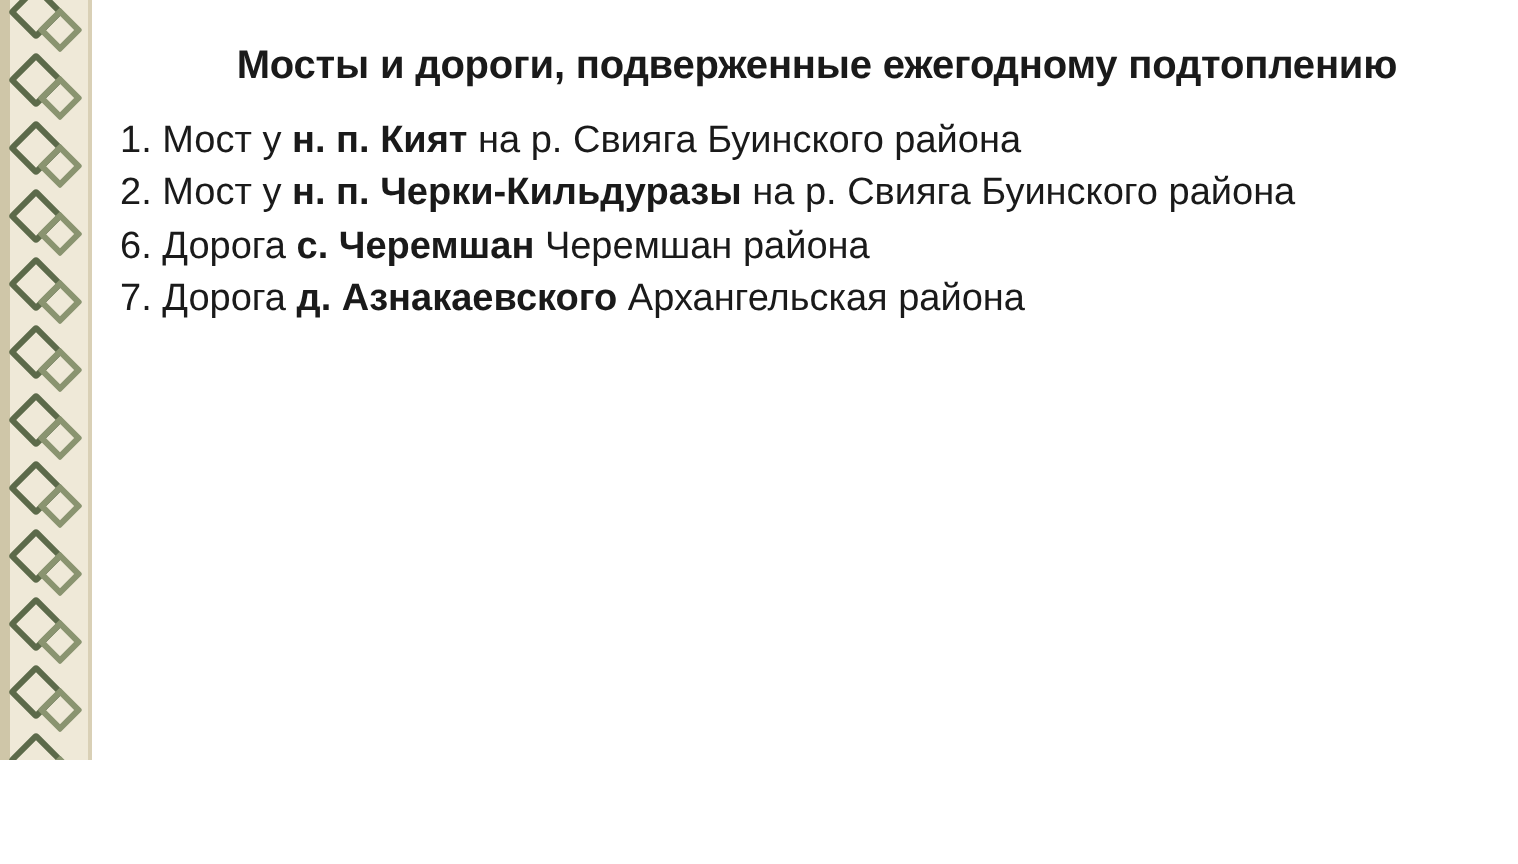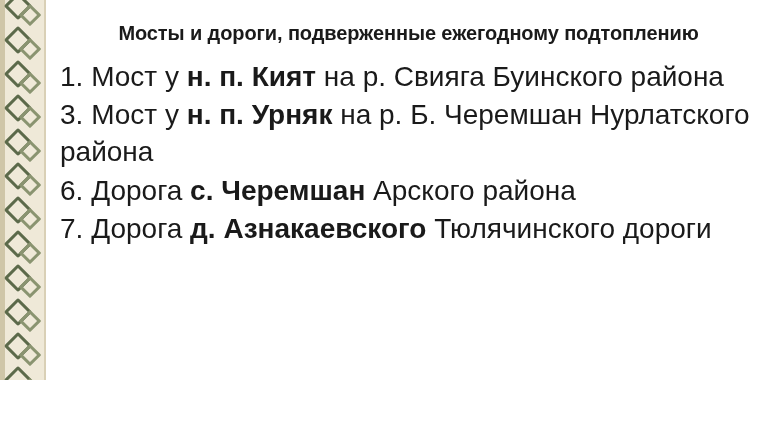--- a/index.html
+++ b/index.html
@@ -91,21 +91,21 @@
     color: #1a1a1a;
     letter-spacing: -0.1px;
   }
   .list {
     position: absolute;
     left: 6px;
     top: 58px;
     width: 700px;
   }
   .item {
-    font-size: 28px;
+    font-size: 19px;
     color: #1a1a1a;
     line-height: 1.33;
     margin: 0 0 1px 0;
     white-space: normal;
   }
   .item b {
     font-weight: bold;
   }
   .page-number {
     position: absolute;
@@ -136,20 +136,20 @@
         <div class="orn-cell"></div>
         <div class="orn-cell"></div>
         <div class="orn-cell"></div>
       </div>
   </div>
 
   <div class="content">
     <div class="title">Мосты и дороги, подверженные ежегодному подтоплению</div>
     <div class="list">
         <div class="item"><span>1. </span><span>Мост у </span><b>н. п. Кият</b><span> на р. Свияга Буинского района</span></div>
-        <div class="item"><span>3. </span><span>Мост у </span><b>н. п. Урняк</b><span> на р. Б. Черемшан Нурлатского района</span></div>
-        <div class="item"><span>6. </span><span>Дорога </span><b>с. Черемшан</b><span> Арского района</span></div>
-        <div class="item"><span>7. </span><span>Дорога </span><b>д. Азнакаевского</b><span> Тюлячинского дороги</span></div>
+        <div class="item"><span>2. </span><span>Мост у </span><b>н. п. Черки-Кильдуразы</b><span> на р. Свияга Буинского района</span></div>
+        <div class="item"><span>6. </span><span>Дорога </span><b>с. Черемшан</b><span> Черемшан района</span></div>
+        <div class="item"><span>7. </span><span>Дорога </span><b>д. Азнакаевского</b><span> Архангельская района</span></div>
       </div>
     <div class="page-number">23</div>
   </div>
 
 </div>
 
 </body></html>

